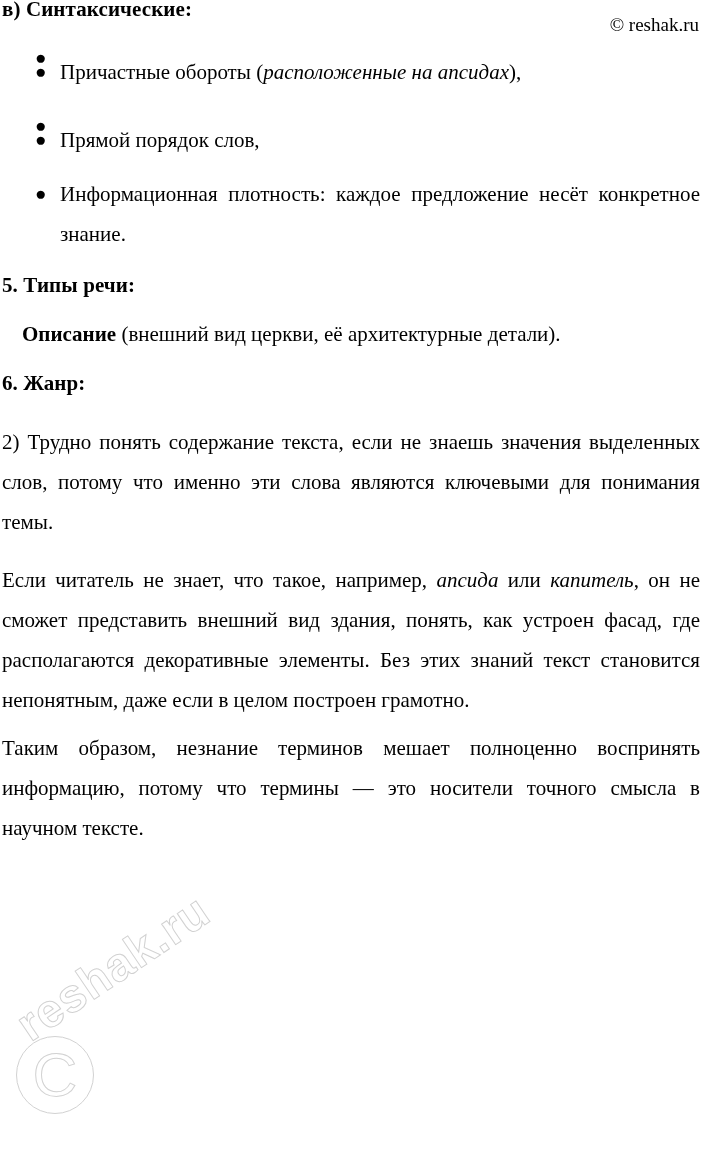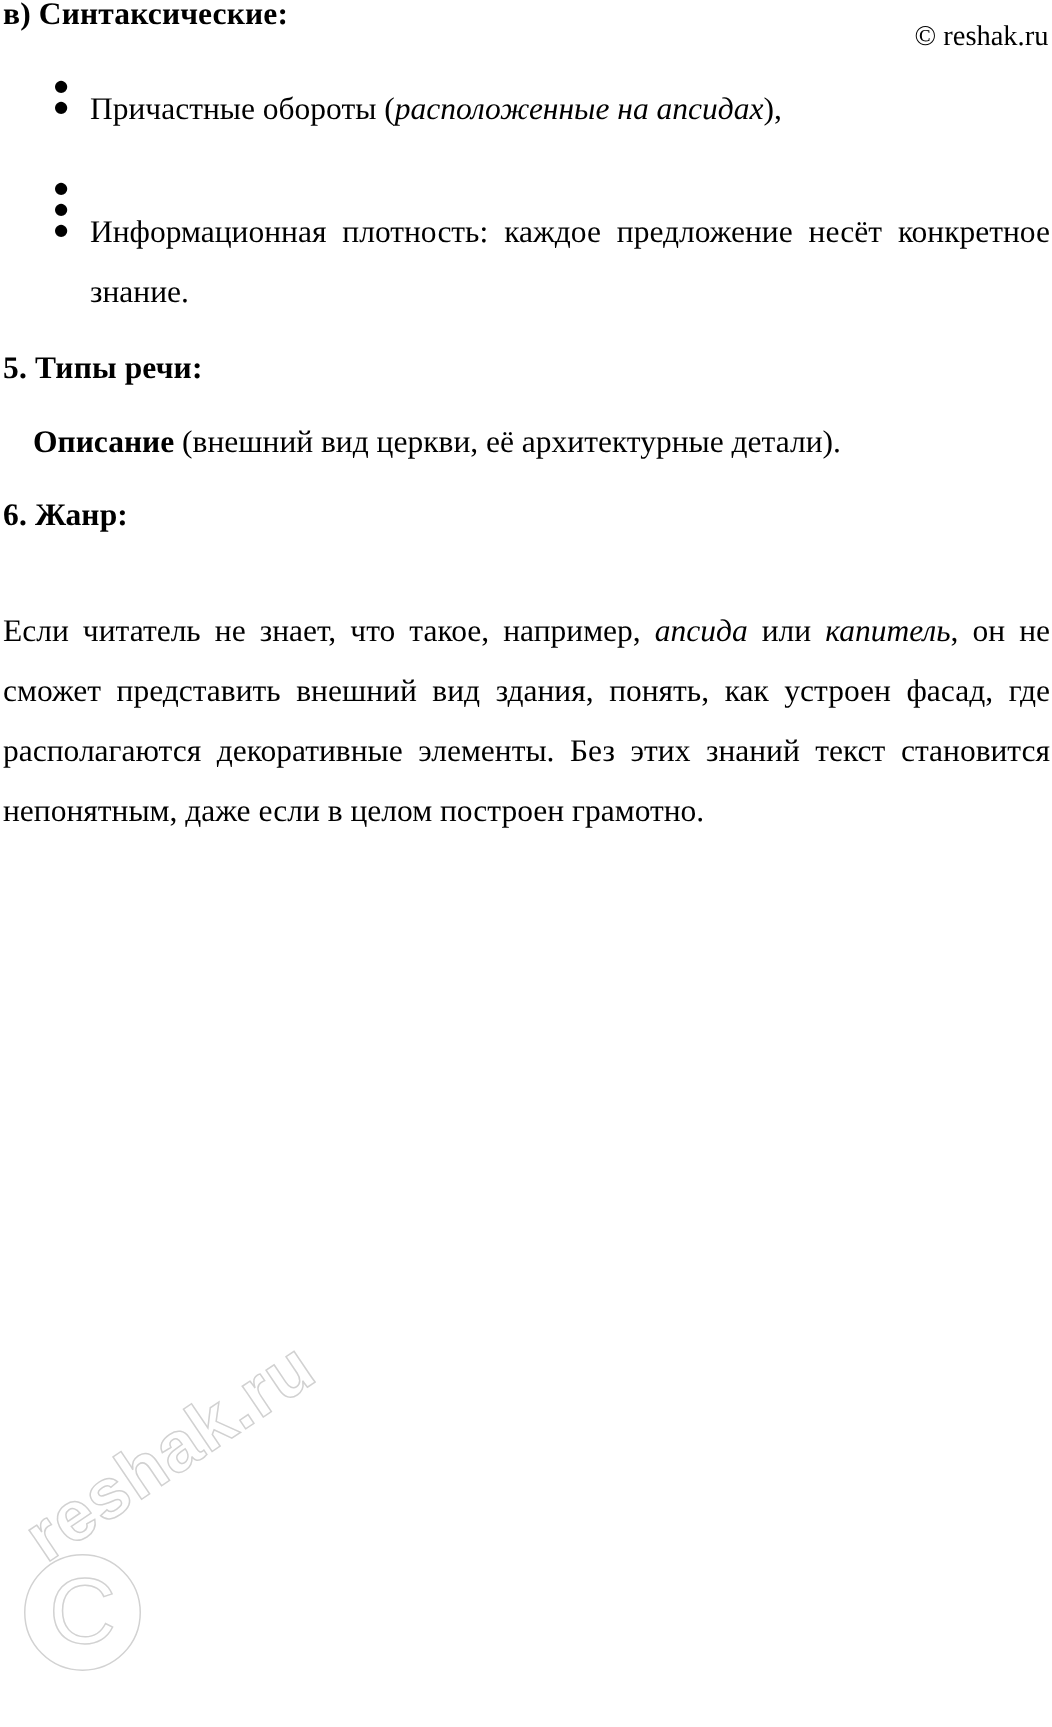--- a/index.html
+++ b/index.html
@@ -172,21 +172,21 @@
     <div class="sp-14"></div>
     <li class="short">
       <span class="dot">●</span><span>Причастные обороты (</span><i>расположенные на апсидах</i><span>),</span>
     </li>
     <div class="sp-14"></div>
     <li class="short">
       <span class="dot">●</span>
     </li>
     <div class="sp-14"></div>
     <li class="short">
-      <span class="dot">●</span>
+      <span class="dot">●</span><span>Прямой порядок слов,</span>
     </li>
     <div class="sp-14"></div>
     <li>
       <span class="dot">●</span><span>Информационная плотность: каждое предложение несёт конкретное знание.</span>
     </li>
   </ul>
 
   <div class="sp-18"></div>
 
   <h2 class="section-title">5. Типы речи:</h2>
@@ -197,24 +197,26 @@
 
   <div class="sp-16"></div>
 
   <h2 class="section-title">6. Жанр:</h2>
 
   <div class="sp-16"></div>
 
 
   <div class="sp-10"></div>
 
+  <p class="para">2) Трудно понять содержание текста, если не знаешь значения выделенных слов, потому что именно эти слова являются ключевыми для понимания темы.</p>
 
   <div class="sp-10"></div>
 
 
   <div class="sp-8"></div>
 
   <p class="para"><span>Если читатель не знает, что такое, например, </span><i>апсида</i><span> или </span><i>капитель</i><span>, он не сможет представить внешний вид здания, понять, как устроен фасад, где располагаются декоративные элементы. Без этих знаний текст становится непонятным, даже если в целом построен грамотно.</span></p>
 
   <div class="sp-8"></div>
 
+  <p class="para">Таким образом, незнание терминов мешает полноценно воспринять информацию, потому что термины — это носители точного смысла в научном тексте.</p>
 
 </div>
 
 </body></html>

